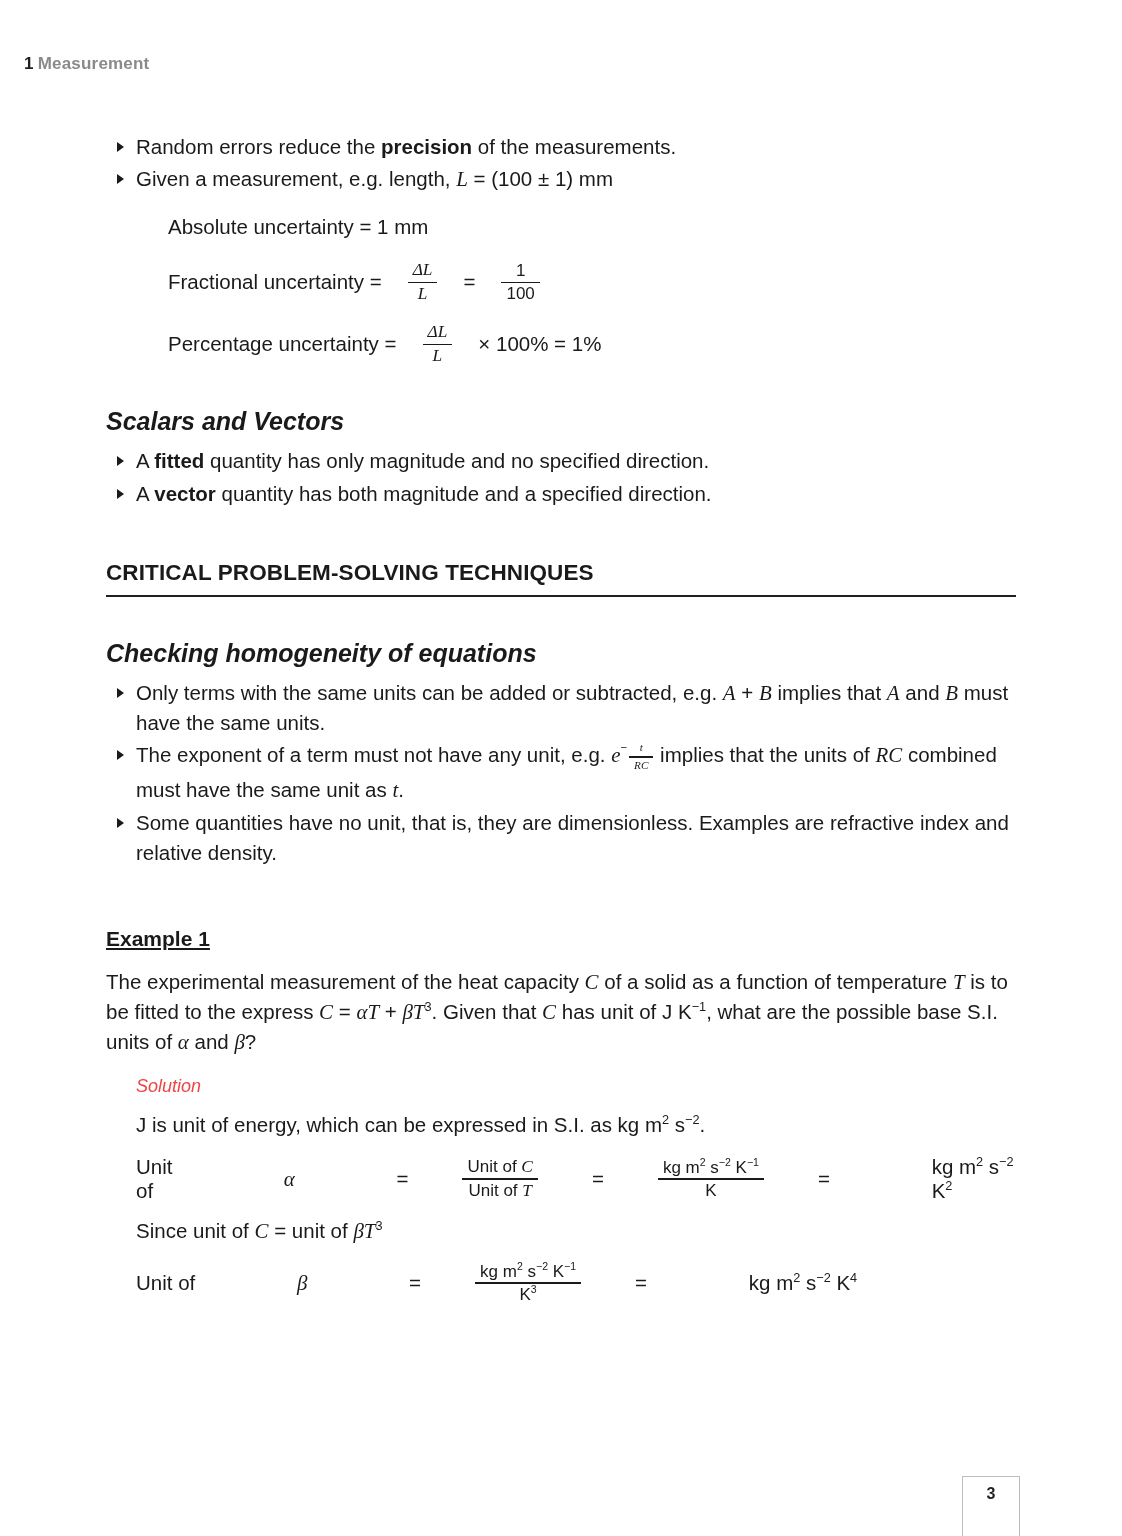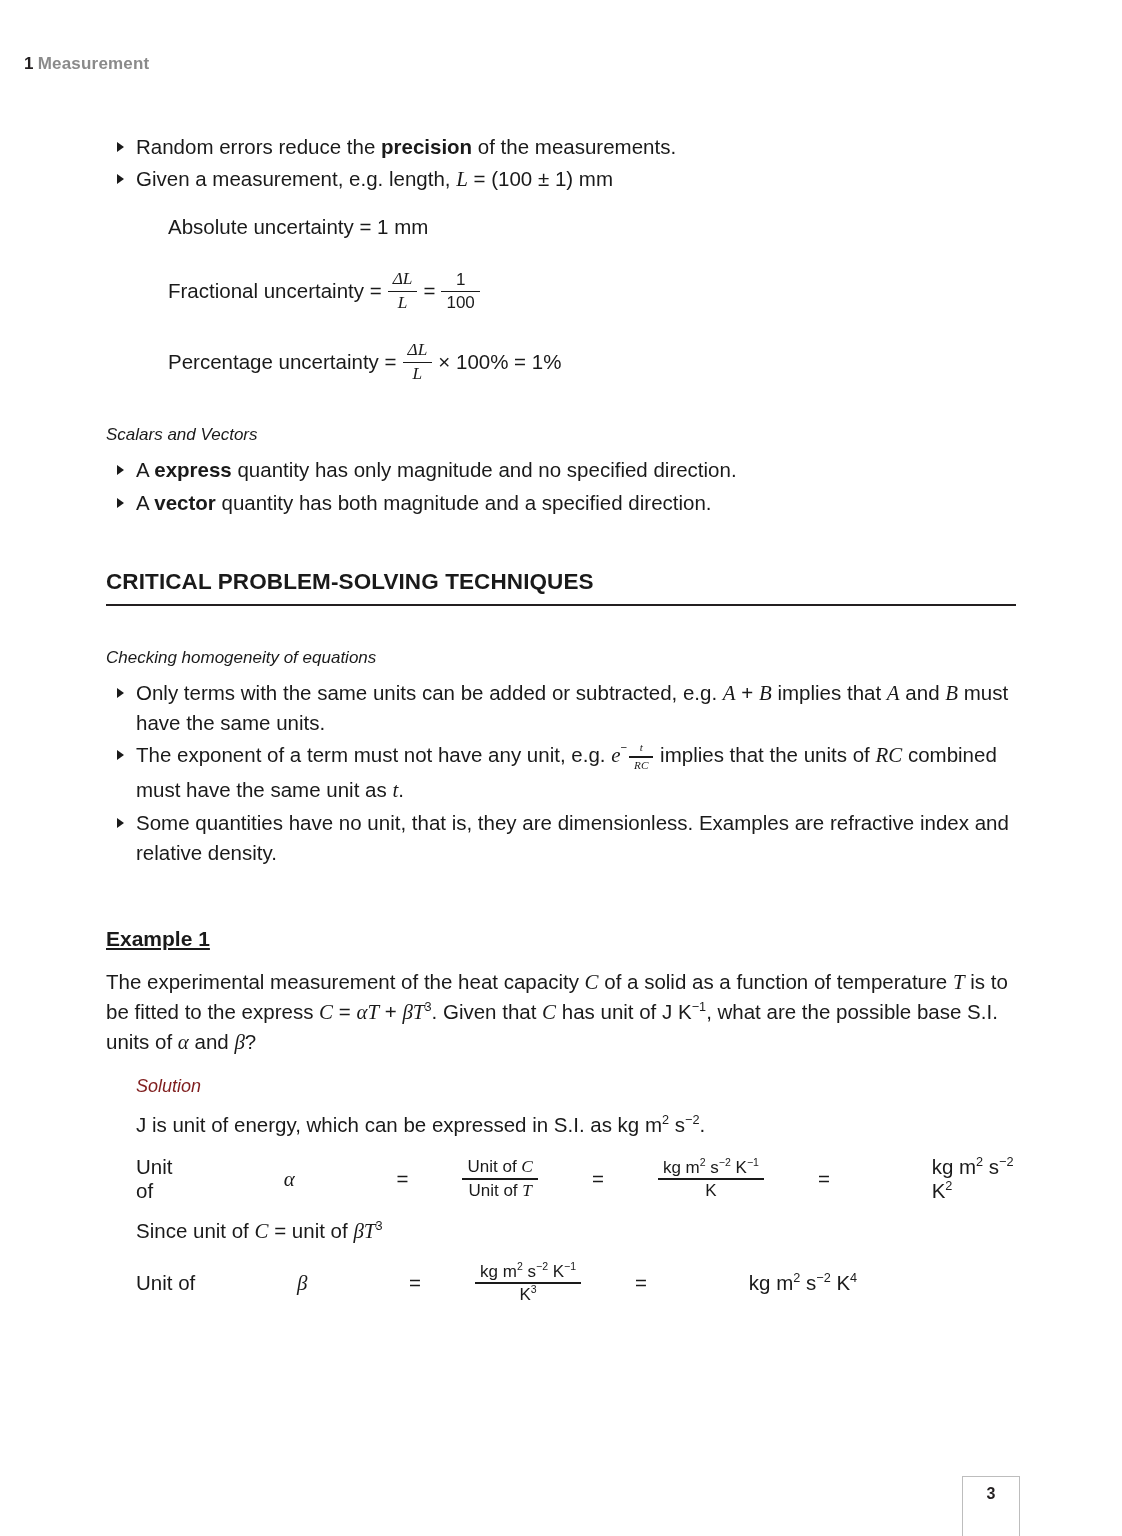--- a/index.html
+++ b/index.html
@@ -72,21 +72,21 @@
     line-height: 1.4;
   }
   .eq-line {
     margin-left: 62px;
     font-size: 20.5px;
     display: flex;
     align-items: center;
     flex-wrap: nowrap;
   }
   .gap-1 { margin-top: 18px; }
-  .gap-2 { margin-top: 29px; }
+  .gap-2 { margin-top: 20px; gap: 20px; }
 
   
   .frac {
     display: inline-flex;
     flex-direction: column;
     align-items: center;
     vertical-align: middle;
     margin: 0 6px;
     line-height: 1.05;
   }
@@ -102,22 +102,22 @@
     margin: 2px 0;
   }
   .frac.small { font-size: 17px; }
   .frac.tiny  { font-size: 11px; margin: 0 1px; }
 
   i.v { font-family: "Liberation Serif", serif; font-style: italic; font-size: 1.02em; }
   .bold { font-weight: bold; }
 
   
   .subhead {
-    font-size: 17px;
-    font-weight: normal;
+    font-size: 25px;
+    font-weight: bold;
     font-style: italic;
     margin-top: 42px;
     margin-bottom: 10px;
   }
   .section-head {
     margin-top: 52px;
     font-size: 22.5px;
     font-weight: bold;
     letter-spacing: .1px;
     padding-bottom: 9px;
@@ -136,21 +136,21 @@
     line-height: 1.45;
     margin: 0;
   }
 
   
   .solution-label {
     margin-left: 30px;
     margin-top: 18px;
     font-size: 18px;
     font-style: italic;
-    color: #7f1d1d;
+    color: #ef4444;
   }
   .sol-line {
     margin-left: 30px;
     margin-top: 14px;
     font-size: 20.5px;
     line-height: 1.4;
   }
   .sol-eq {
     margin-left: 30px;
     margin-top: 16px;
@@ -242,21 +242,21 @@
         <span class="den"><i class="v">L</i></span>
       </span>
       <span>× 100% = 1%</span>
     </div>
 
     <div class="subhead">Scalars and Vectors</div>
 
     <ul class="bullets">
       <li>
         <span class="tri"></span>
-        <span>A </span><span class="bold">express</span><span> quantity has only magnitude and no specified direction.</span>
+        <span>A </span><span class="bold">fitted</span><span> quantity has only magnitude and no specified direction.</span>
       </li>
       <li>
         <span class="tri"></span>
         <span>A </span><span class="bold">vector</span><span> quantity has both magnitude and a specified direction.</span>
       </li>
     </ul>
 
     <div class="section-head">CRITICAL PROBLEM-SOLVING TECHNIQUES</div>
 
     <div class="subhead">Checking homogeneity of equations</div>

